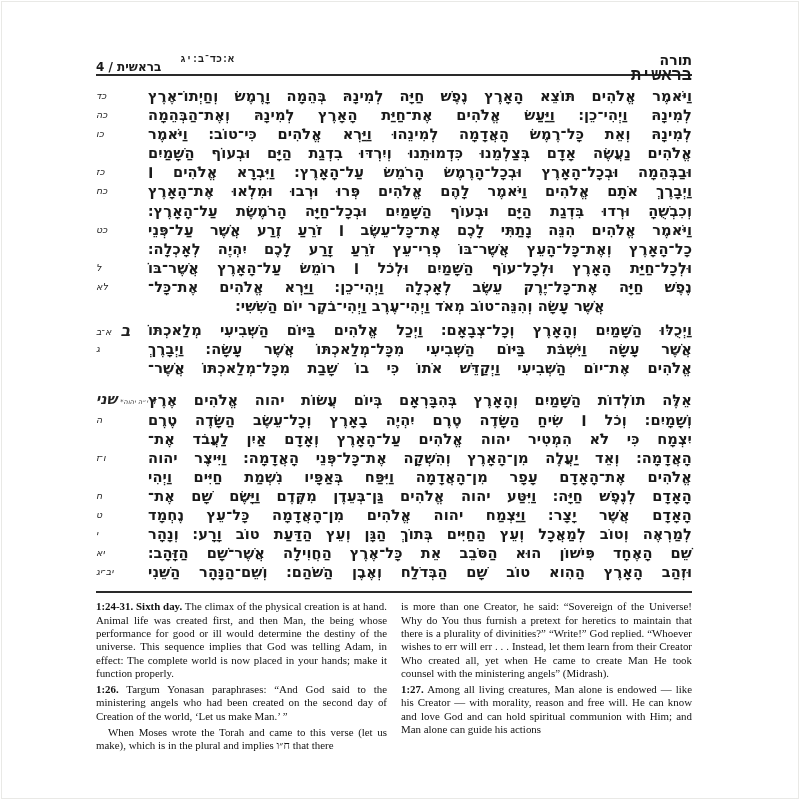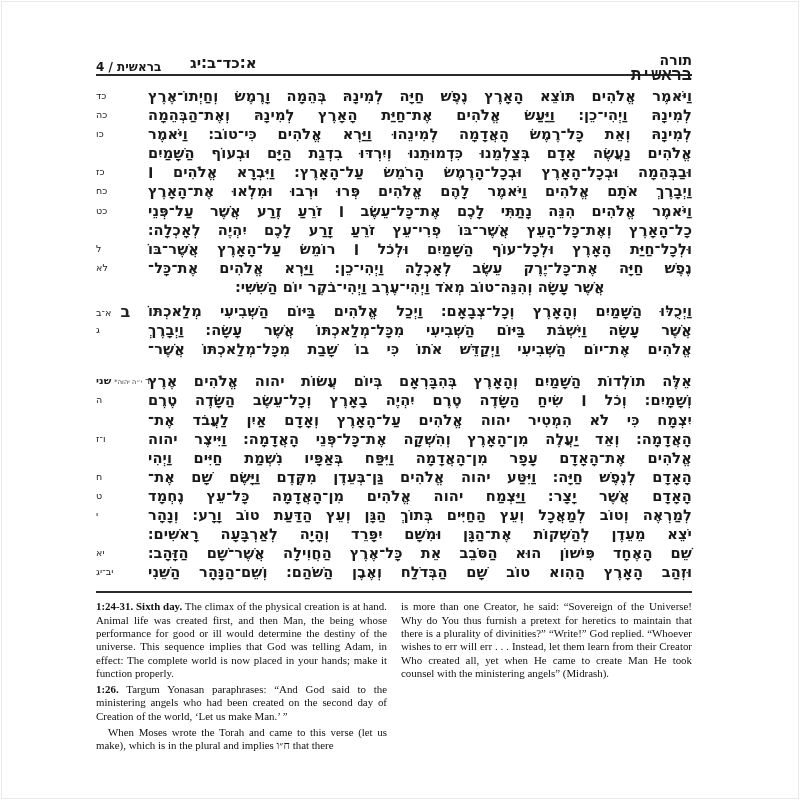--- a/index.html
+++ b/index.html
@@ -7,21 +7,21 @@
     width:800px;height:800px;position:relative;background:#ffffff;
     font-family:"DejaVu Sans",sans-serif;color:#1a1a1a;overflow:hidden;
     box-sizing:border-box;
   }
   .scan-edge{position:absolute;inset:1px;border:1px solid #e9e9e6;pointer-events:none;}
   .page{position:absolute;left:96px;top:50px;width:596px;}
 
   
   .hdr{position:relative;height:22px;}
   .hdr-pageref{position:absolute;left:0;top:10px;font-weight:bold;font-size:12px;direction:ltr;}
-  .hdr-range{position:absolute;left:94px;top:4px;font-size:15px;font-weight:bold;direction:rtl;}
+  .hdr-range{position:absolute;left:84px;top:4px;font-size:10px;font-weight:bold;direction:rtl;font-family:Liberation Mono, monospace;}
   .hdr-parashah{position:absolute;left:0;right:0;top:16px;text-align:right;font-size:17px;font-weight:bold;direction:rtl;font-family:Liberation Mono, monospace;}
   .hdr-section{position:absolute;right:0;top:2px;font-size:14px;font-weight:bold;direction:rtl;}
   .hdr-rule{border:0;border-top:2px solid #2a2a2a;margin:2px 0 0 0;}
 
   
   .torah{margin-top:10px;}
   .tline{
     position:relative;margin-left:52px;direction:rtl;
     font-size:14.6px;line-height:19.1px;font-weight:bold;
     text-align:justify;text-align-last:justify;
@@ -29,24 +29,24 @@
   }
   .tline.center{text-align-last:center;}
   .tline.endline{text-align-last:right;}
   .tline.gap-sm{margin-top:5px;}
   .tline.gap-lg{margin-top:13px;}
   .marker{
     position:absolute;left:-52px;top:1px;width:49px;direction:ltr;
     display:flex;align-items:baseline;gap:3px;
     font-weight:normal;font-size:9.5px;line-height:17px;
     font-family:"DejaVu Serif","DejaVu Sans",serif;color:#222;text-align:right;
-    text-align-last:left;white-space:nowrap;
+    text-align-last:left;white-space:nowrap;font-style:italic;
   }
   .marker .chap{font-size:16px;font-weight:bold;font-family:"DejaVu Sans",sans-serif;position:relative;top:1px;left:6px;}
-  .marker .aliyah{font-size:10px;font-weight:bold;font-family:"DejaVu Sans",sans-serif;}
+  .marker .aliyah{font-size:14px;font-weight:bold;font-family:"DejaVu Sans",sans-serif;}
   .marker .mnote{font-size:6.5px;color:#333;}
 
   
   .divider{border:0;border-top:2px solid #2a2a2a;margin:10px 0 0 0;}
   .commentary{
     display:flex;gap:14px;margin-top:7px;
     font-family:"Liberation Serif","DejaVu Serif",serif;
     font-size:10.9px;line-height:13.3px;text-align:justify;color:#111;
   }
   .ccol{flex:1;min-width:0;}
@@ -79,20 +79,21 @@
       <div class="tline">לְמִינָהּ וְאֵת כָּל־רֶמֶשׂ הָאֲדָמָה לְמִינֵהוּ וַיַּרְא אֱלֹהִים כִּי־טוֹב׃ וַיֹּאמֶר<span class="marker">
           <span>כו</span>
         </span></div>
       <div class="tline">אֱלֹהִים נַעֲשֶׂה אָדָם בְּצַלְמֵנוּ כִּדְמוּתֵנוּ וְיִרְדּוּ בִדְגַת הַיָּם וּבְעוֹף הַשָּׁמַיִם</div>
       <div class="tline">וּבַבְּהֵמָה וּבְכָל־הָאָרֶץ וּבְכָל־הָרֶמֶשׂ הָרֹמֵשׂ עַל־הָאָרֶץ׃ וַיִּבְרָא אֱלֹהִים ׀<span class="marker">
           <span>כז</span>
         </span></div>
       <div class="tline">וַיְבָרֶךְ אֹתָם אֱלֹהִים וַיֹּאמֶר לָהֶם אֱלֹהִים פְּרוּ וּרְבוּ וּמִלְאוּ אֶת־הָאָרֶץ<span class="marker">
           <span>כח</span>
         </span></div>
+      <div class="tline">וְכִבְשֻׁהָ וּרְדוּ בִּדְגַת הַיָּם וּבְעוֹף הַשָּׁמַיִם וּבְכָל־חַיָּה הָרֹמֶשֶׂת עַל־הָאָרֶץ׃</div>
       <div class="tline">וַיֹּאמֶר אֱלֹהִים הִנֵּה נָתַתִּי לָכֶם אֶת־כָּל־עֵשֶׂב ׀ זֹרֵעַ זֶרַע אֲשֶׁר עַל־פְּנֵי<span class="marker">
           <span>כט</span>
         </span></div>
       <div class="tline">כָל־הָאָרֶץ וְאֶת־כָּל־הָעֵץ אֲשֶׁר־בּוֹ פְרִי־עֵץ זֹרֵעַ זָרַע לָכֶם יִהְיֶה לְאָכְלָה׃</div>
       <div class="tline">וּלְכָל־חַיַּת הָאָרֶץ וּלְכָל־עוֹף הַשָּׁמַיִם וּלְכֹל ׀ רוֹמֵשׂ עַל־הָאָרֶץ אֲשֶׁר־בּוֹ<span class="marker">
           <span>ל</span>
         </span></div>
       <div class="tline">נֶפֶשׁ חַיָּה אֶת־כָּל־יֶרֶק עֵשֶׂב לְאָכְלָה וַיְהִי־כֵן׃ וַיַּרְא אֱלֹהִים אֶת־כָּל־<span class="marker">
           <span>לא</span>
         </span></div>
@@ -120,35 +121,35 @@
       <div class="tline">אֱלֹהִים אֶת־הָאָדָם עָפָר מִן־הָאֲדָמָה וַיִּפַּח בְּאַפָּיו נִשְׁמַת חַיִּים וַיְהִי</div>
       <div class="tline">הָאָדָם לְנֶפֶשׁ חַיָּה׃ וַיִּטַּע יהוה אֱלֹהִים גַּן־בְּעֵדֶן מִקֶּדֶם וַיָּשֶׂם שָׁם אֶת־<span class="marker">
           <span>ח</span>
         </span></div>
       <div class="tline">הָאָדָם אֲשֶׁר יָצָר׃ וַיַּצְמַח יהוה אֱלֹהִים מִן־הָאֲדָמָה כָּל־עֵץ נֶחְמָד<span class="marker">
           <span>ט</span>
         </span></div>
       <div class="tline">לְמַרְאֶה וְטוֹב לְמַאֲכָל וְעֵץ הַחַיִּים בְּתוֹךְ הַגָּן וְעֵץ הַדַּעַת טוֹב וָרָע׃ וְנָהָר<span class="marker">
           <span>י</span>
         </span></div>
-      <div class="tline">יֹצֵא מֵעֵדֶן לְהַשְׁקוֹת אֶת־הַגָּן וּמִשָּׁם יִפָּרֵד וְהָיָה לְאַרְבָּעָה רָאשִׁים׃</div>
       <div class="tline">שֵׁם הָאֶחָד פִּישׁוֹן הוּא הַסֹּבֵב אֵת כָּל־אֶרֶץ הַחֲוִילָה אֲשֶׁר־שָׁם הַזָּהָב׃<span class="marker">
           <span>יא</span>
         </span></div>
       <div class="tline">וּזְהַב הָאָרֶץ הַהִוא טוֹב שָׁם הַבְּדֹלַח וְאֶבֶן הַשֹּׁהַם׃ וְשֵׁם־הַנָּהָר הַשֵּׁנִי<span class="marker">
           <span>יב־יג</span>
         </span></div>
     </div>
 
   <hr class="divider">
 
   <div class="commentary">
     <div class="ccol" id="ccol-left">
         <div class="cpara"><span class="lead">1:24-31. Sixth day.</span> <span>The climax of the physical creation is at hand. Animal life was created first, and then Man, the being whose performance for good or ill would determine the destiny of the universe. This sequence implies that God was telling Adam, in effect: The complete world is now placed in your hands; make it function properly.</span></div>
         <div class="cpara"><span class="lead">1:26.</span> <span>Targum Yonasan paraphrases: “And God said to the ministering angels who had been created on the second day of Creation of the world, ‘Let us make Man.’ ”</span></div>
         <div class="cpara indent"><span>When Moses wrote the Torah and came to this verse (let us make), which is in the plural and implies ח״ו that there</span></div>
       </div>
     <div class="ccol" id="ccol-right">
         <div class="cpara"><span>is more than one Creator, he said: “Sovereign of the Universe! Why do You thus furnish a pretext for heretics to maintain that there is a plurality of divinities?” “Write!” God replied. “Whoever wishes to err will err . . . Instead, let them learn from their Creator Who created all, yet when He came to create Man He took counsel with the ministering angels” (Midrash).</span></div>
+        <div class="cpara"><span class="lead">1:27.</span> <span>Among all living creatures, Man alone is endowed — like his Creator — with morality, reason and free will. He can know and love God and can hold spiritual communion with Him; and Man alone can guide his actions</span></div>
       </div>
   </div>
 
 </div>
 
 </body></html>

